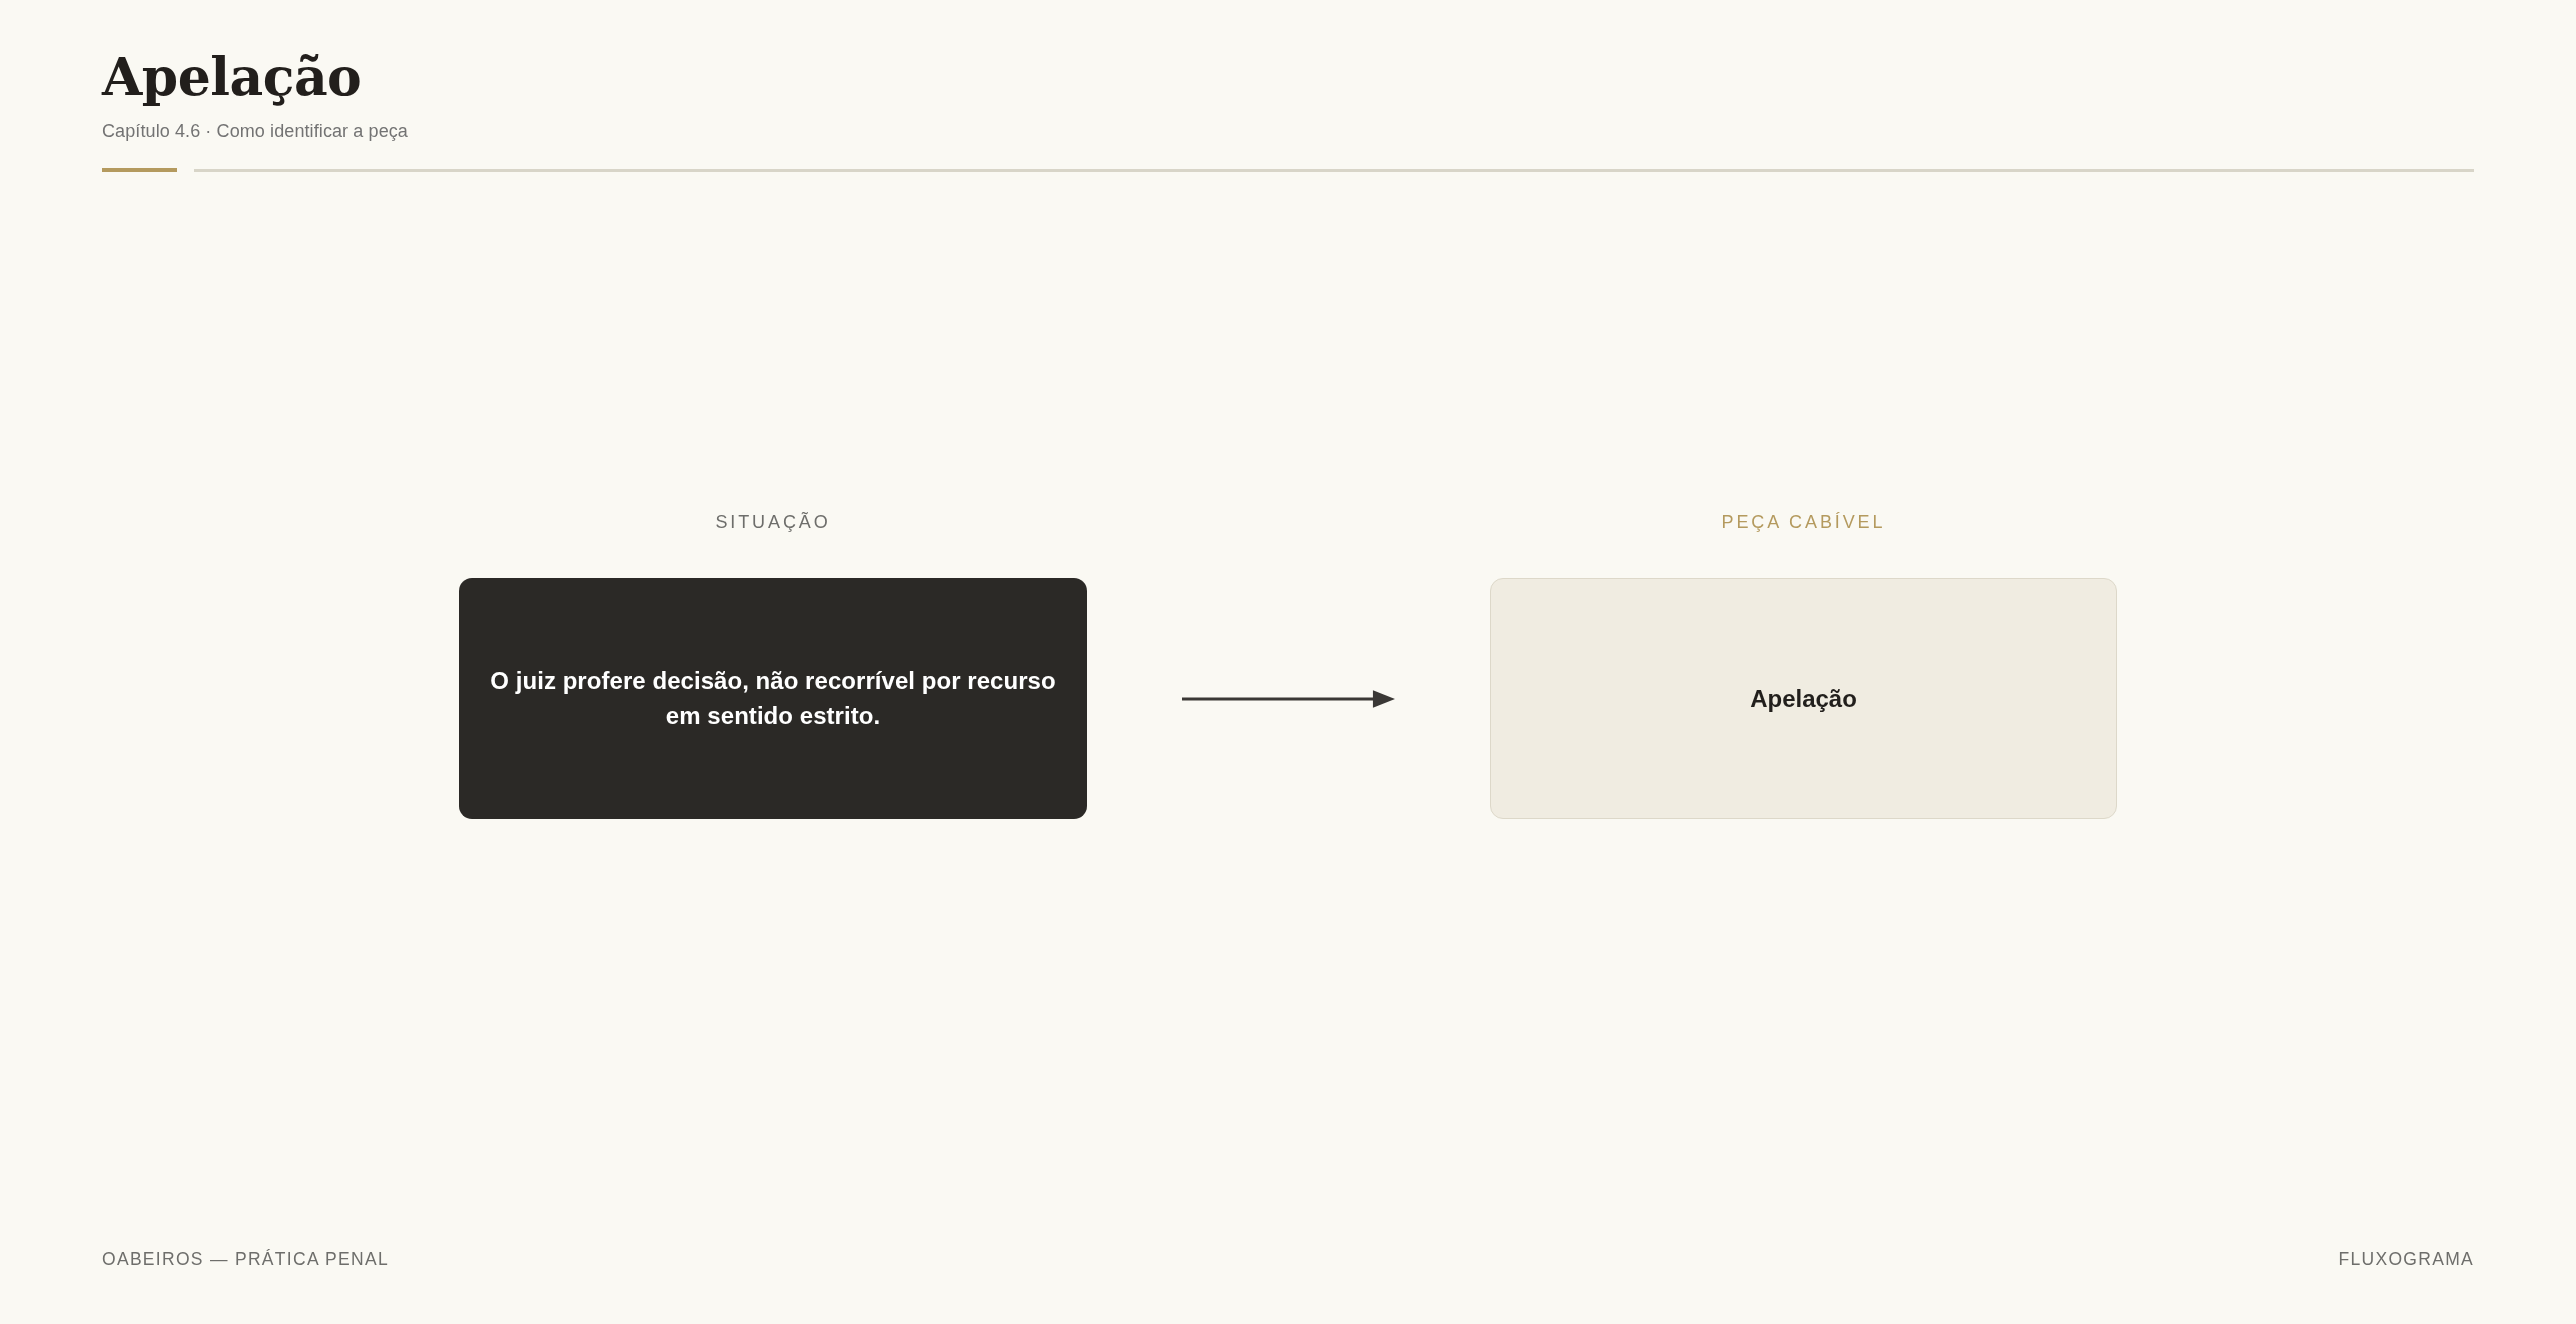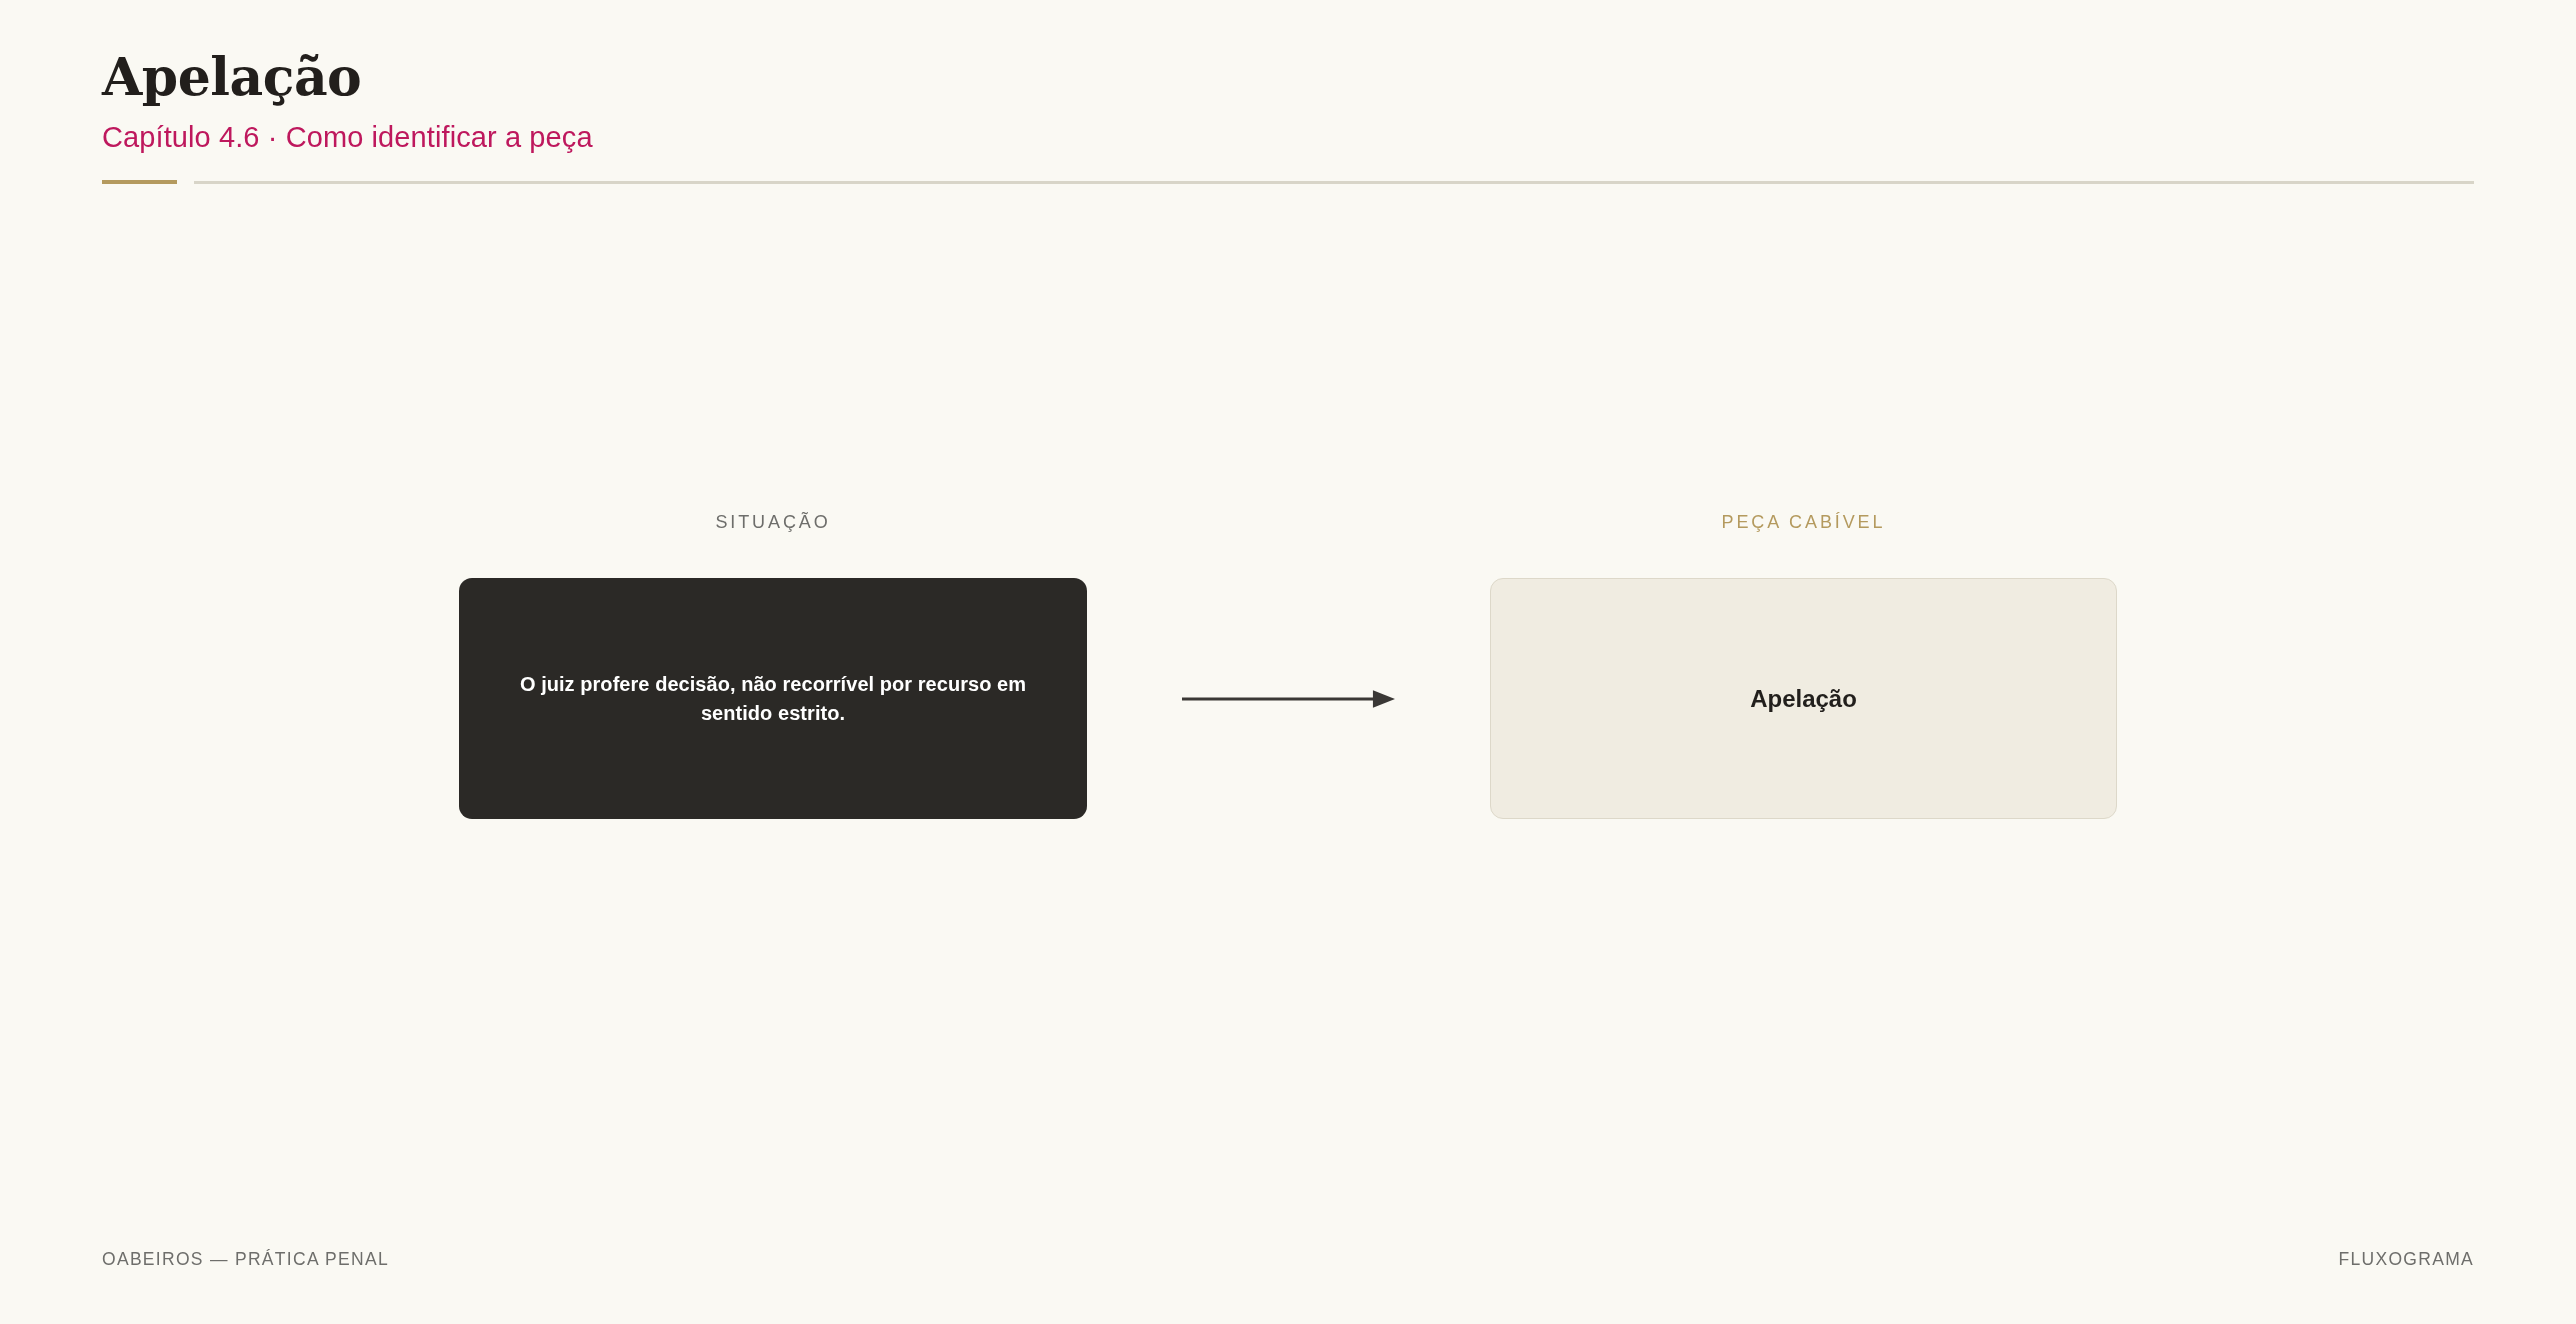--- a/index.html
+++ b/index.html
@@ -38,23 +38,23 @@
     font-size: 52px;
     font-weight: 700;
     letter-spacing: -0.5px;
     color: #221f1c;
     line-height: 1.05;
   }
 
   .page-subtitle {
     margin-top: 16.6px;
     font-family: "Liberation Sans", sans-serif;
-    font-size: 29px;
+    font-size: 18px;
     font-weight: 400;
-    color: #be185d;
+    color: #737373;
     letter-spacing: 0.1px;
   }
 
   .rule-wrap {
     margin-top: 26px;
     position: relative;
     height: 3.7px;
     width: 2372px;
   }
   .rule-accent {
@@ -108,21 +108,21 @@
     justify-content: center;
     padding: 0 31px;
     text-align: center;
   }
 
   .node-dark {
     background: #2b2926;
     color: #ffffff;
   }
   .node-dark .node-text {
-    font-size: 20px;
+    font-size: 24px;
     font-weight: 700;
     line-height: 1.42;
     letter-spacing: 0.05px;
   }
 
   .node-cream {
     background: #f0ece1;
     border: 1.4px solid #ddd8c9;
     color: #221f1c;
   }

